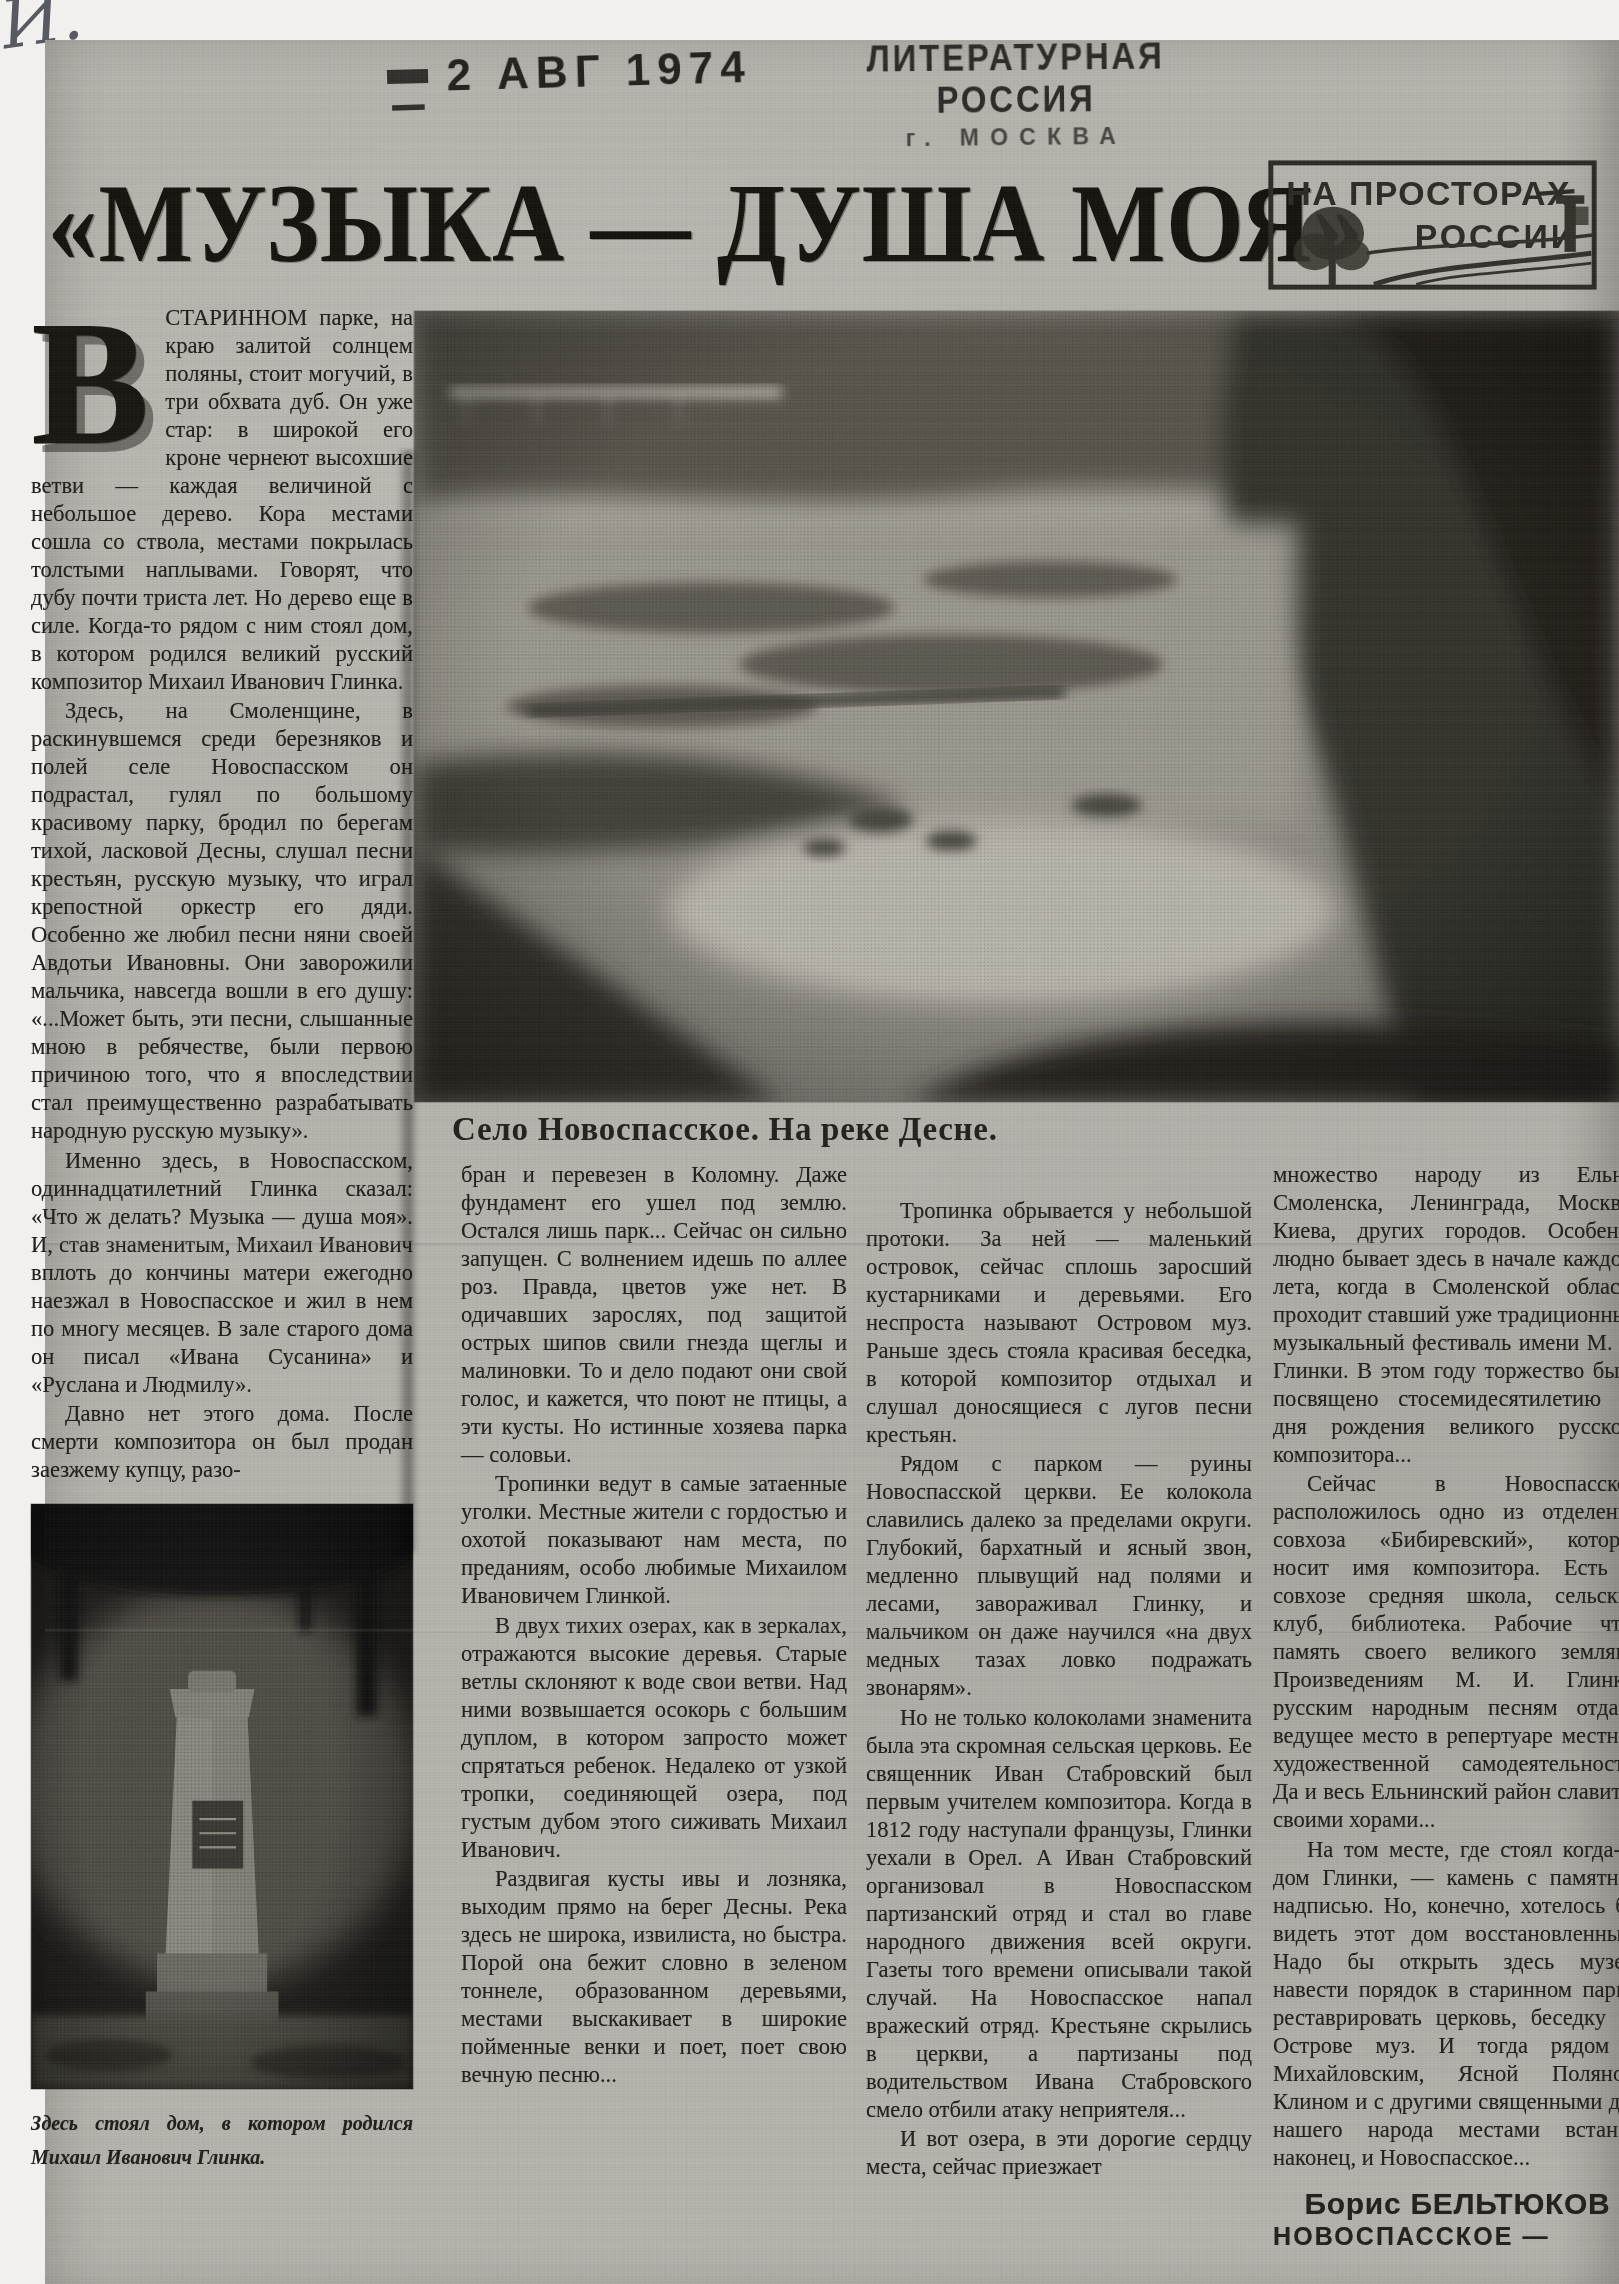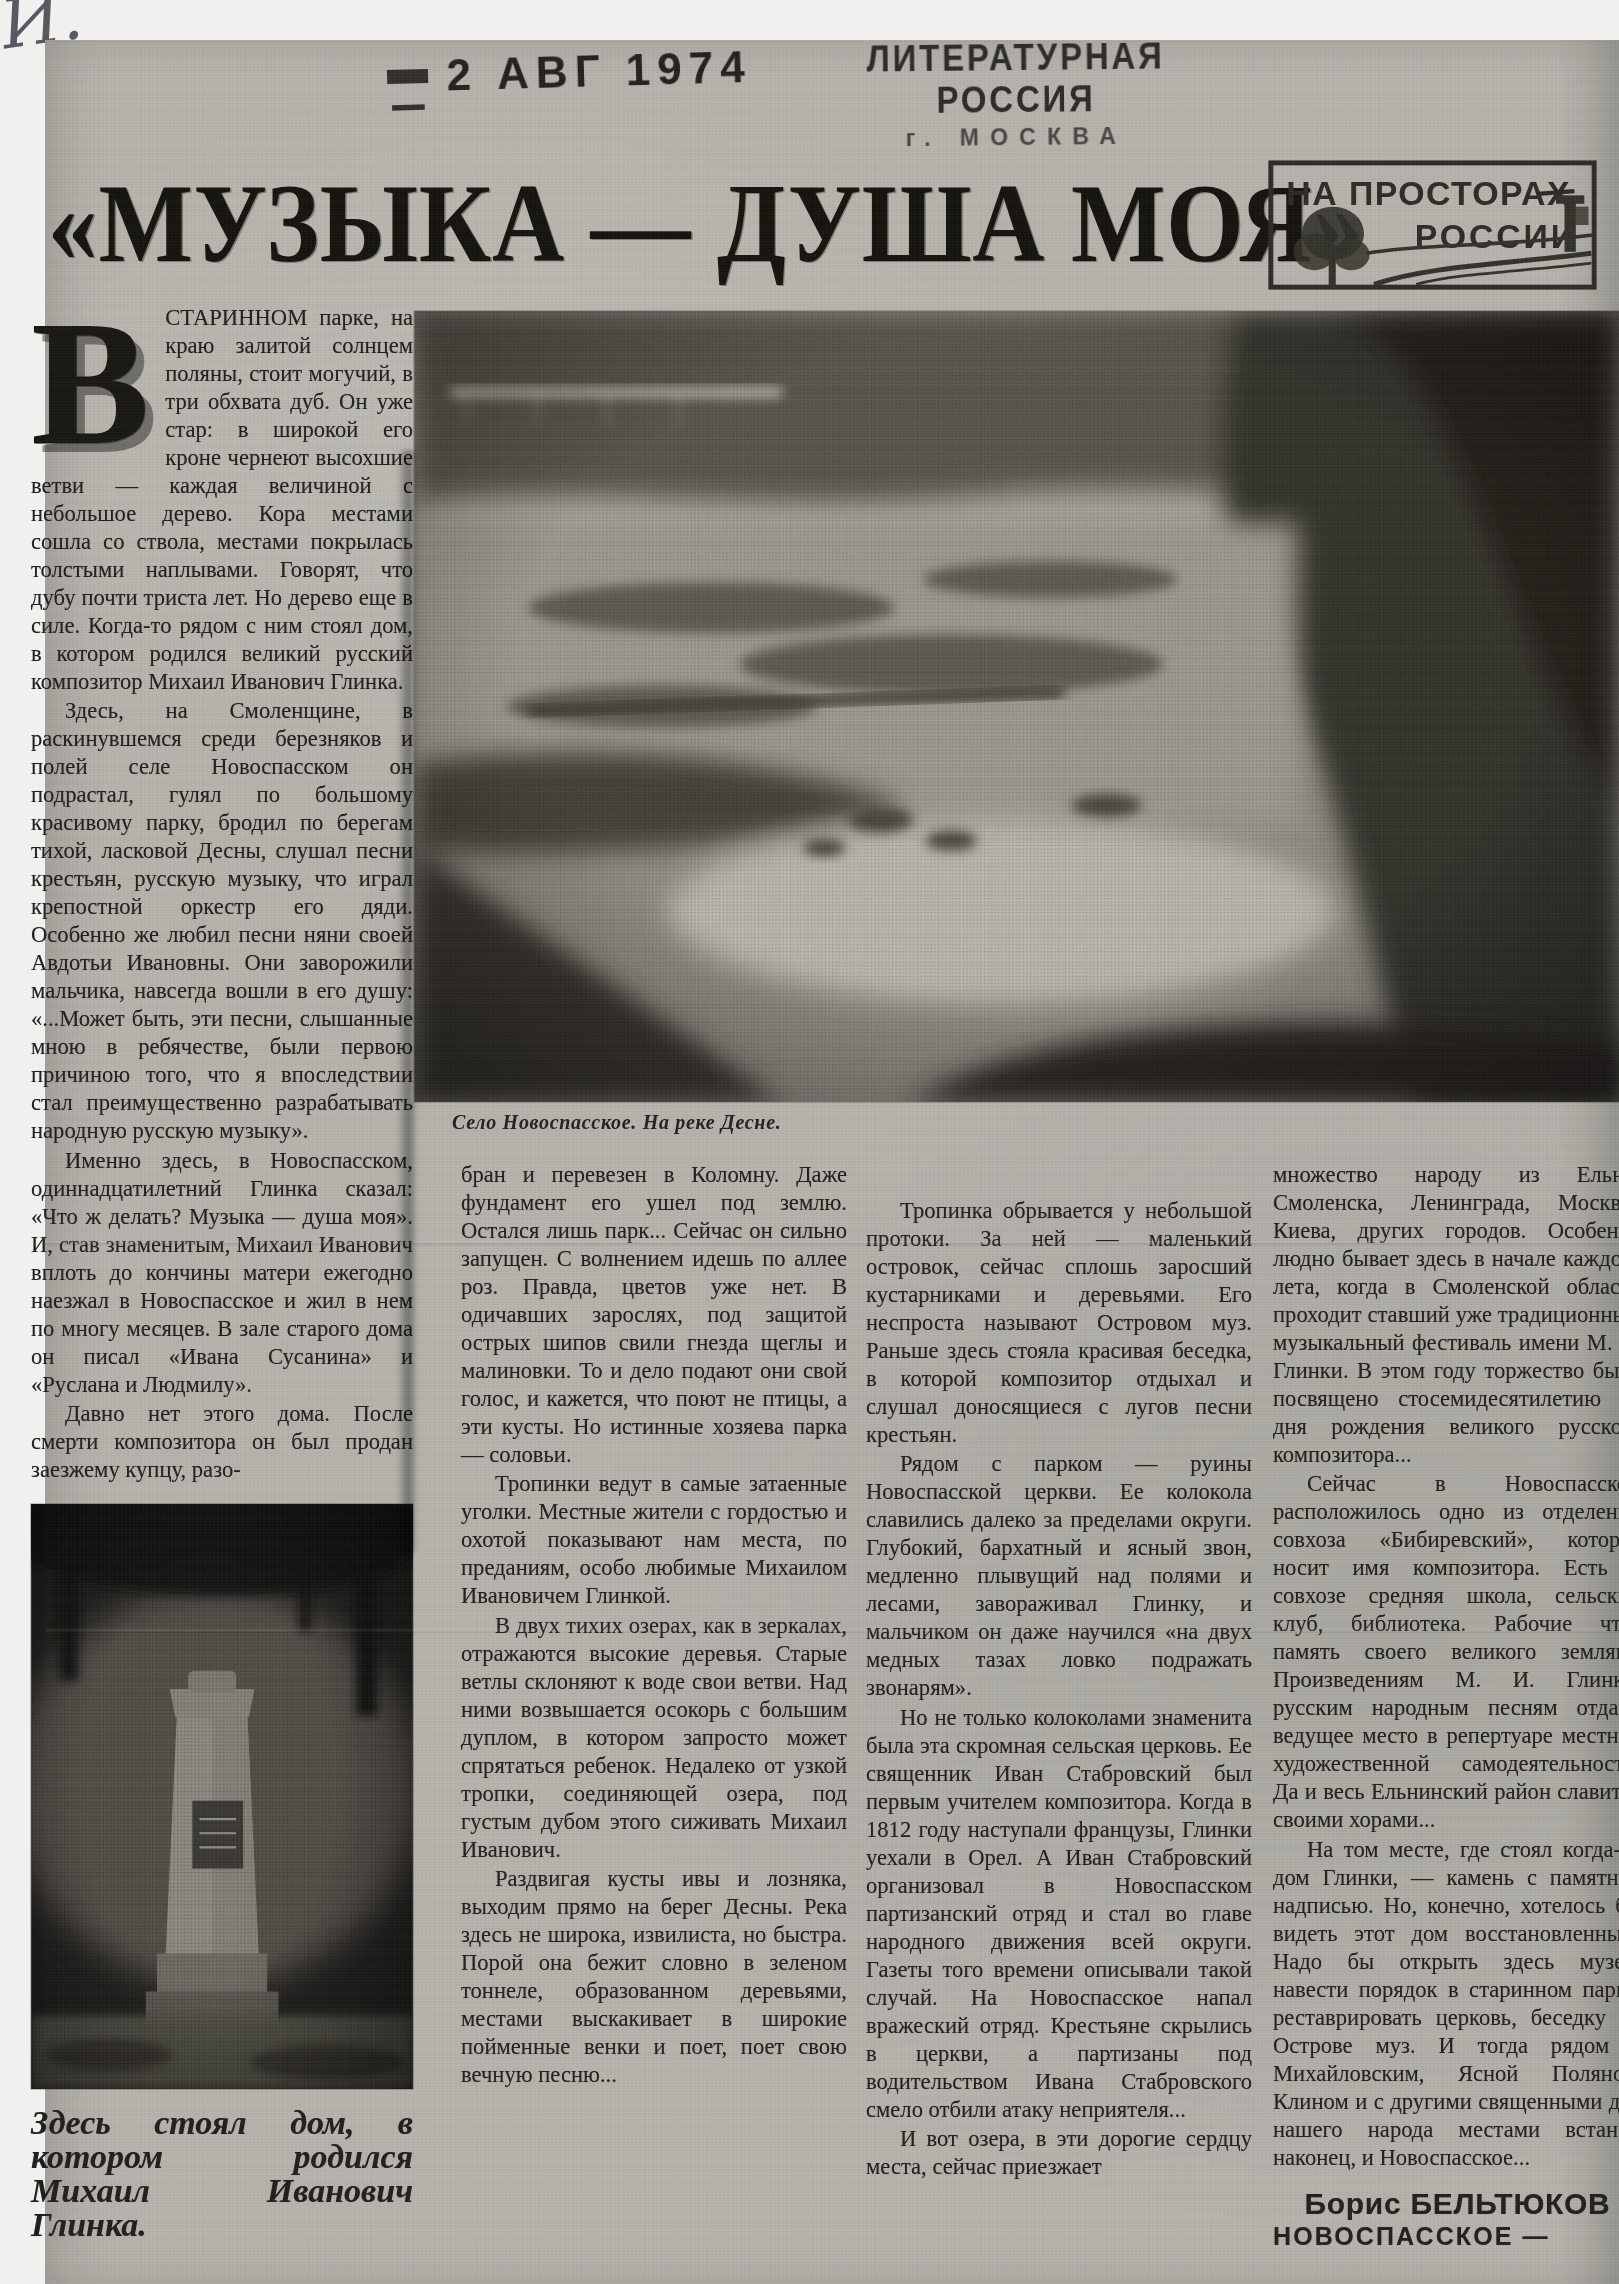--- a/index.html
+++ b/index.html
@@ -45,21 +45,21 @@
     letter-spacing:0.7px;transform:scaleY(1.12);transform-origin:top left;
     text-shadow:1.4px 1.4px 0 rgba(21,20,15,.35);}
 
   
   .badge{position:absolute;left:1268px;top:160px;width:329px;height:130px;}
 
   
   .photo-main{position:absolute;left:414px;top:311px;width:1206px;height:791px;
     box-shadow:0 0 0 0.7px rgba(0,0,0,.25), inset 0 0 28px rgba(0,0,0,.3);}
   .caption-main{position:absolute;left:452px;top:1111px;width:1060px;color:#23221e;
-    font-style:italic;font-weight:bold;font-size:20px;letter-spacing:0.7px;}
+    font-weight:bold;font-size:33px;letter-spacing:0.7px;}
 
   
   .col{position:absolute;top:1160px;bottom:5.7px;color:#23211d;
     font-size:22.6px;line-height:28px;text-align:justify;
     text-shadow:0 0 0.7px rgba(0,0,0,.30);}
   .col p{margin:0 0 1.4px 0;text-indent:34px;}
   .col p.cont{text-indent:0;}
   .col1{position:absolute;left:31px;top:304px;width:382px;bottom:5.7px;color:#23211d;
     font-size:22.6px;line-height:28px;text-align:justify;text-shadow:0 0 0.7px rgba(0,0,0,.30);
     display:flex;flex-direction:column;}
@@ -69,21 +69,21 @@
   .col3{left:821px;width:386px;}
   .col4{left:1228px;width:369px;}
 
   .dropcap{float:left;font-family:"Liberation Serif",serif;font-weight:bold;
     font-size:178px;line-height:150px;margin:4.2px 15.5px 0 0;color:#191813;
     text-shadow:8.5px 8.5px 0 rgba(25,24,19,.45), 0.7px 0.7px 0 #6e6c64;}
 
   
   .monfig{margin-top:18.4px;flex:0 0 auto;width:382px;height:585px;
     box-shadow:0 0 0 0.7px rgba(0,0,0,.3), inset 0 0 21px rgba(0,0,0,.4);}
-  .caption-mon{margin-top:17px;font-style:italic;font-weight:bold;font-size:34px;
+  .caption-mon{margin-top:17px;font-style:italic;font-weight:bold;font-size:20px;
     line-height:34px;text-align:justify;color:#21201c;}
 
   
   .sig{margin-top:18.4px;font-family:"Liberation Sans",sans-serif;color:#23211d;}
   .sig .author{font-weight:bold;font-size:30px;text-align:center;letter-spacing:0.7px;}
   .sig .place{font-weight:bold;font-size:25px;letter-spacing:2.1px;margin-top:4.2px;}
 </style>
 </head>
 <body>
 

